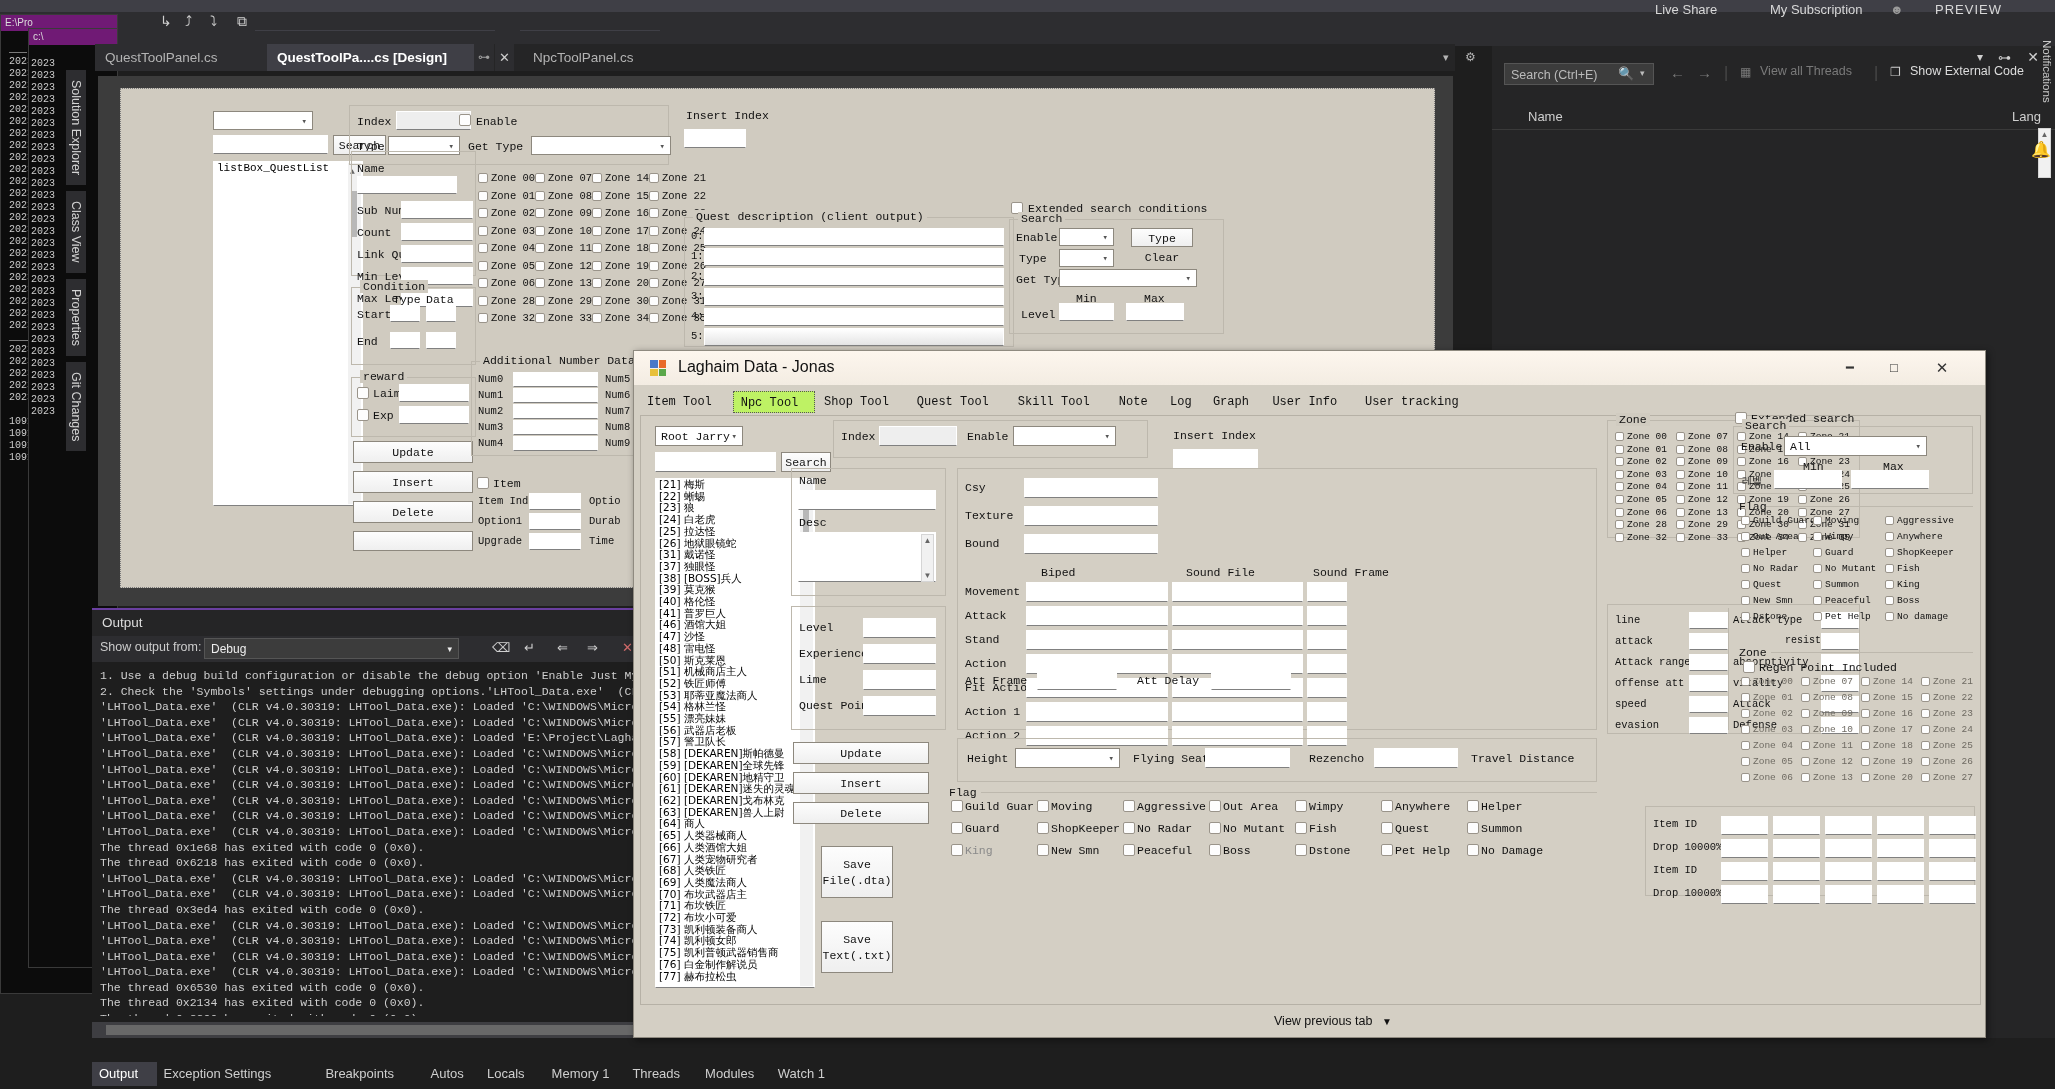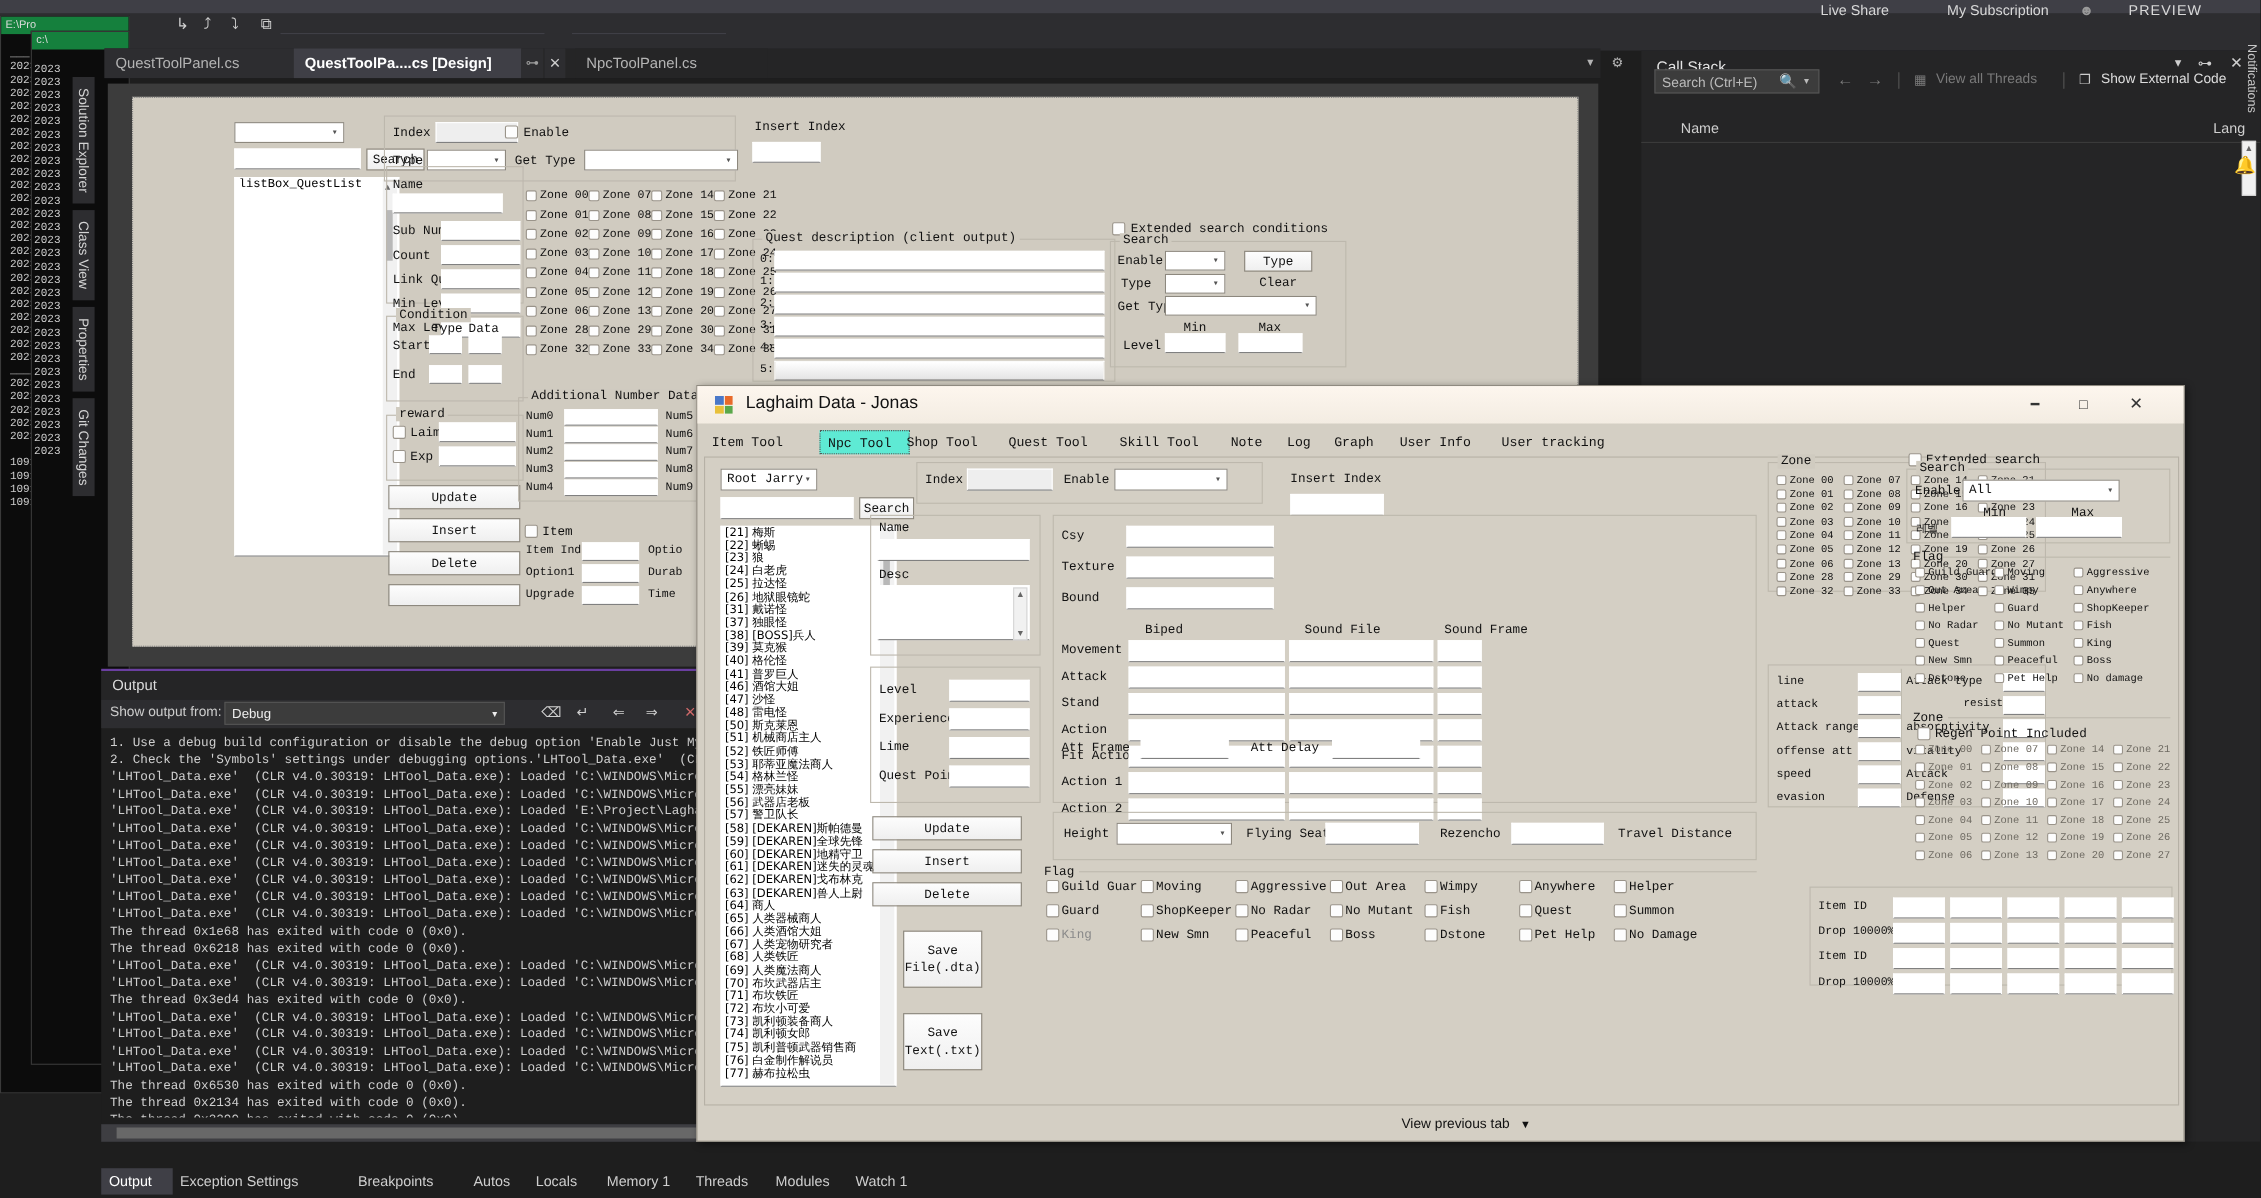--- a/index.html
+++ b/index.html
@@ -11,21 +11,21 @@
   .vs-shell { position:absolute; inset:0; background:#1e1e1e; }
   .vs-topbar { position:absolute; left:0; top:0; width:2055px; height:46px; background:#2d2d30; }
   .vs-topbar2 { position:absolute; left:0; top:0; width:2055px; height:12px; background:#3f3f46; }
 
   .toolicon { position:absolute; color:#d0d0d0; font-size:17px; }
 
   
   .console-win { position:absolute; background:#0c0c0c; color:#cccccc;
                  font-family:"Liberation Mono", monospace; font-size:10px;
                  line-height:12px; overflow:hidden; border:1px solid #3a3a3a; }
-  .console-title { background:#15803d; color:#dcdcdc; font-family:"Liberation Sans",sans-serif;
+  .console-title { background:#701a75; color:#dcdcdc; font-family:"Liberation Sans",sans-serif;
                    font-size:10px; padding:2px 4px; white-space:nowrap; }
   .console-body { padding:1px 2px; white-space:pre; }
 
   
   .vdock { position:absolute; left:66px; top:70px; width:22px; }
   .vtab { writing-mode:vertical-rl; color:#d4d4d4; font-size:12.5px;
           padding:10px 3px; background:#2d2d30; margin-bottom:6px; white-space:nowrap; }
 
   
   .tabstrip { position:absolute; left:95px; top:44px; width:1360px; height:27px;
@@ -66,21 +66,21 @@
   .dlg-title .tt { position:absolute; left:44px; top:7px; font-size:16px;
                    font-family:"Liberation Sans",sans-serif; color:#111; }
   .dlg-ico { position:absolute; left:16px; top:9px; width:17px; height:17px; }
   .wbtn { position:absolute; top:6px; width:34px; height:22px; color:#333;
           font-size:13px; text-align:center; line-height:22px; }
 
   .dtabs { position:absolute; left:6px; top:40px; height:22px; }
   .dtab { position:absolute; top:0; height:22px; line-height:22px;
           font-family:"Liberation Mono", monospace; font-size:12px; color:#111;
           padding:0 7px; white-space:nowrap; }
-  .dtab.sel { border:1px dotted #555; background:#5eead4;margin-left:12px; }
+  .dtab.sel { border:1px dotted #555; background:#bef264; }
 
   .dlg-body { position:absolute; left:6px; top:64px; width:1341px; height:590px;
               background:#d4cfc4; border:1px solid #b6b1a6; }
 
   .listbox { position:absolute; background:#fff; border:1px solid #fff;
              border-bottom:1.5px solid #808080; overflow:hidden;
              font-family:"Liberation Mono", monospace; font-size:11px; line-height:13.2px; }
   .listbox .row { white-space:nowrap; padding-left:3px; }
   .lsb { position:absolute; right:1px; top:1px; width:13px; bottom:1px; background:#f1f1f1; }
   .lsb i { position:absolute; left:3px; top:28px; width:6px; height:46px; background:#b8b8b8; }
@@ -532,21 +532,20 @@
         <div class="btab" style="left: 226.4px; width: 105.1px;">Breakpoints</div>
         <div class="btab" style="left: 331.5px; width: 56.5px;">Autos</div>
         <div class="btab" style="left: 388px; width: 64.6px;">Locals</div>
         <div class="btab" style="left: 452.6px; width: 80.8px;">Memory 1</div>
         <div class="btab" style="left: 533.4px; width: 72.7px;">Threads</div>
         <div class="btab" style="left: 606.1px; width: 72.7px;">Modules</div>
         <div class="btab" style="left: 678.8px; width: 72.7px;">Watch 1</div>
       </div>
 
   <div class="cs">
-    <div class="cs-hd">Call Stack</div>
     <div style="position:absolute;right:72px;top:4px;color:#cfcfcf;font-size:12px;">▾</div>
     <div style="position:absolute;right:44px;top:4px;color:#cfcfcf;font-size:13px;">⊶</div>
     <div style="position:absolute;right:16px;top:3px;color:#cfcfcf;font-size:14px;">✕</div>
     <div class="cs-tb">
       <div class="cs-srch">Search (Ctrl+E)</div>
       <div style="position:absolute;left:126px;top:6px;color:#ddd;font-size:13px;">🔍</div>
       <div style="position:absolute;left:148px;top:8px;color:#bbb;font-size:9px;">▾</div>
       <div style="position:absolute;left:178px;top:4px;color:#7a7a7a;font-size:15px;">←</div>
       <div style="position:absolute;left:205px;top:4px;color:#7a7a7a;font-size:15px;">→</div>
       <div style="position:absolute;left:232px;top:4px;color:#4a4a4a;">|</div>

